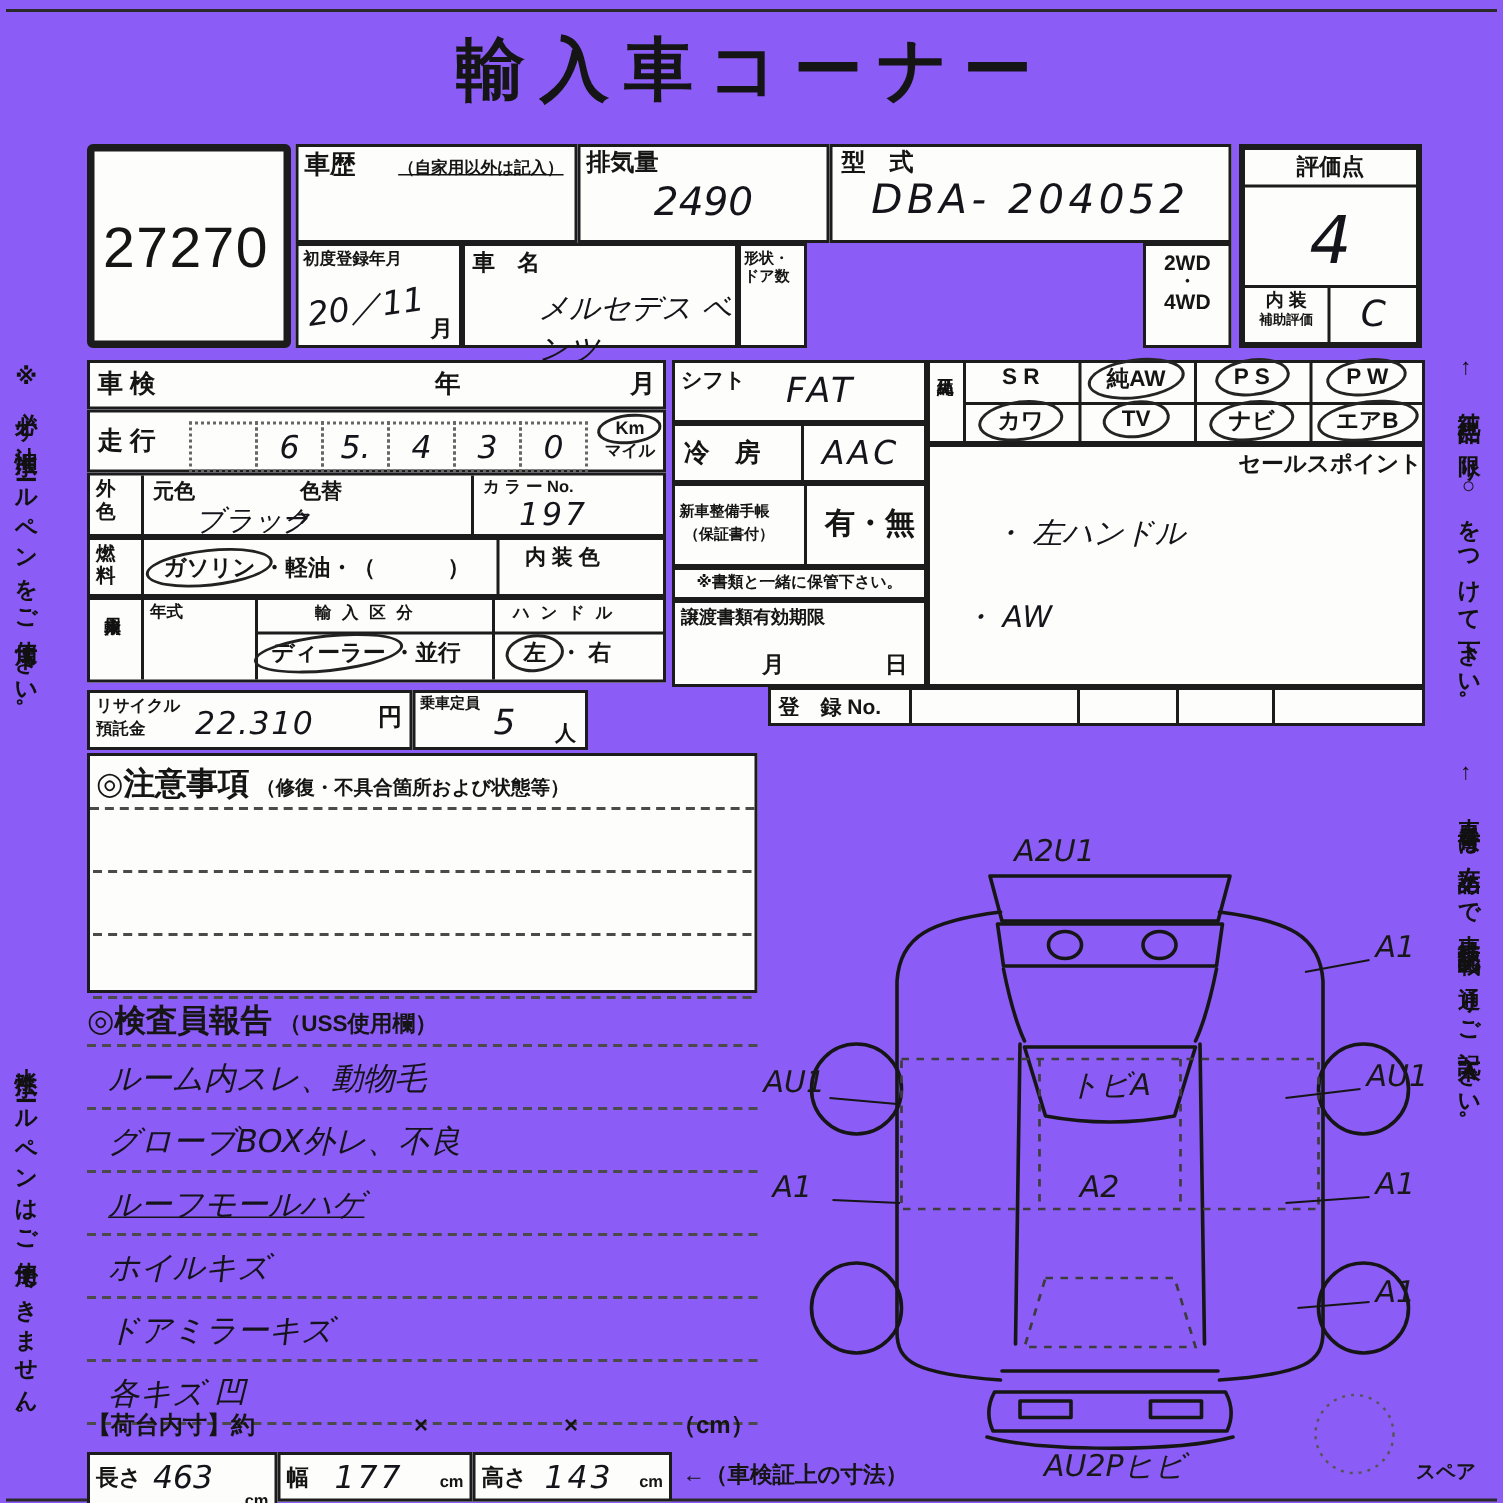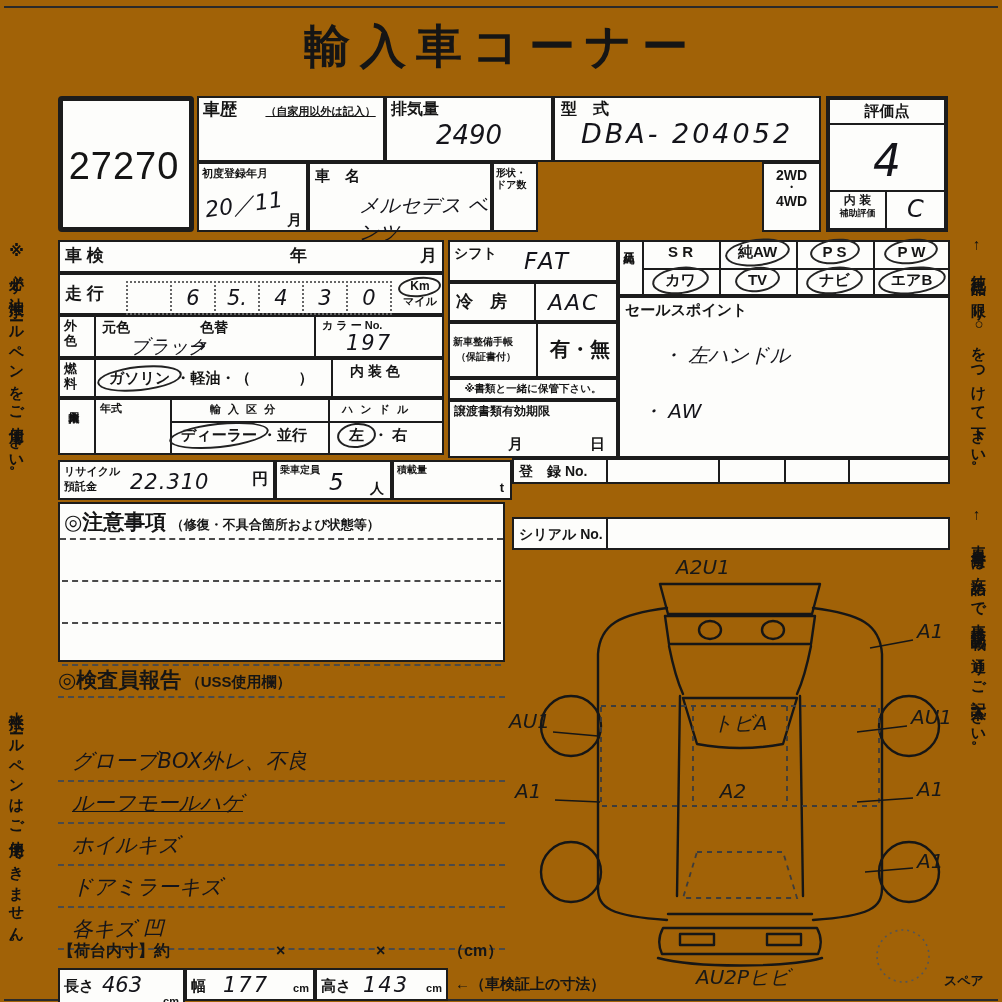--- a/index.html
+++ b/index.html
@@ -1,16 +1,16 @@
 <!DOCTYPE html>
 <html><head>
 <meta charset="utf-8">
 <style>
   html,body{margin:0;padding:0;background:#e8e8e8;}
-  .sheet{position:relative;width:1002px;height:1002px;background:#a16207;overflow:hidden;
+  .sheet{position:relative;width:1002px;height:1002px;background:#8b5cf6;overflow:hidden;
          font-family:"Liberation Sans","DejaVu Sans",sans-serif;color:#151515;}
   .abs{position:absolute;box-sizing:border-box;}
   .cell{position:absolute;box-sizing:border-box;border:2px solid #1c1c1c;background:#fdfdfb;}
   .thick{border-width:4px;}
   .lbl{font-weight:700;font-size:14px;line-height:1.15;}
   .sm{font-size:11px;}
   .xs{font-size:10px;}
   .hw{font-family:"DejaVu Sans",sans-serif;font-style:italic;color:#14141a;}
   .vtext{writing-mode:vertical-rl;text-orientation:mixed;font-weight:700;font-size:15px;
          letter-spacing:3px;color:#111;line-height:1.1;}
@@ -157,24 +157,20 @@
     <div class="lbl sm" style="position:absolute;left:4px;top:3px;">リサイクル</div>
     <div class="lbl sm" style="position:absolute;left:4px;top:18px;">預託金</div>
     <span class="hw" style="position:absolute;left:70px;top:8px;font-size:21px;letter-spacing:1px;">22.310</span>
     <span class="lbl" style="position:absolute;right:5px;top:8px;font-size:16px;">円</span>
   </div>
   <div class="cell" style="left:275px;top:460px;width:117px;height:40px;">
     <span class="lbl xs" style="position:absolute;left:3px;top:2px;">乗車定員</span>
     <span class="hw" style="position:absolute;left:52px;top:7px;font-size:23px;">5</span>
     <span class="lbl" style="position:absolute;right:6px;bottom:2px;font-size:14px;">人</span>
   </div>
-  <div class="cell" style="left:392px;top:460px;width:120px;height:40px;">
-    <span class="lbl xs" style="position:absolute;left:3px;top:2px;">積載量</span>
-    <span class="lbl" style="position:absolute;right:6px;bottom:2px;font-size:13px;">t</span>
-  </div>
 
   <div class="cell" style="left:448px;top:240px;width:170px;height:42px;">
     <span class="lbl" style="position:absolute;left:4px;top:3px;">シフト</span>
     <span class="hw" style="position:absolute;left:74px;top:6px;font-size:23px;letter-spacing:2px;">FAT</span>
   </div>
   <div class="cell" style="left:448px;top:282px;width:170px;height:40px;">
     <span class="lbl" style="position:absolute;left:6px;top:8px;font-size:17px;">冷　房</span>
     <div style="position:absolute;left:84px;top:0;bottom:0;border-left:2px solid #1c1c1c;"></div>
     <span class="hw" style="position:absolute;left:98px;top:6px;font-size:22px;letter-spacing:2px;">AAC</span>
   </div>
@@ -204,52 +200,49 @@
     <div style="position:absolute;left:99px;top:1px;width:77px;text-align:center;"><span class="gi" data-circled="true">純AW</span></div>
     <div style="position:absolute;left:176px;top:1px;width:77px;text-align:center;"><span class="gi" data-circled="true">P S</span></div>
     <div style="position:absolute;left:253px;top:1px;width:77px;text-align:center;"><span class="gi" data-circled="true">P W</span></div>
     <div style="position:absolute;left:22px;top:29px;width:77px;text-align:center;"><span class="gi" data-circled="true">カワ</span></div>
     <div style="position:absolute;left:99px;top:29px;width:77px;text-align:center;"><span class="gi" data-circled="true">TV</span></div>
     <div style="position:absolute;left:176px;top:29px;width:77px;text-align:center;"><span class="gi" data-circled="true">ナビ</span></div>
     <div style="position:absolute;left:253px;top:29px;width:77px;text-align:center;"><span class="gi" data-circled="true">エアB</span></div>
   </div>
 
   <div class="cell" style="left:618px;top:296px;width:332px;height:162px;">
-    <div class="lbl" style="padding:3px 0 0 5px;font-size:15px;">セールスポイント</div>
+    <div class="lbl" style="padding:3px 0 0 5px;font-size:15px;text-align:right;">セールスポイント</div>
     <div class="hw" style="position:absolute;left:42px;top:44px;font-size:20px;">・ 左ハンドル</div>
     <div class="hw" style="position:absolute;left:22px;top:100px;font-size:20px;">・ AW</div>
   </div>
 
   <div class="cell" style="left:512px;top:458px;width:438px;height:26px;">
     <span class="lbl" style="position:absolute;left:5px;top:3px;font-size:14px;">登　録 No.</span>
     <div style="position:absolute;left:92px;top:0;bottom:0;border-left:2px solid #1c1c1c;"></div>
     <div style="position:absolute;left:204px;top:0;bottom:0;border-left:2px solid #1c1c1c;"></div>
     <div style="position:absolute;left:270px;top:0;bottom:0;border-left:2px solid #1c1c1c;"></div>
     <div style="position:absolute;left:334px;top:0;bottom:0;border-left:2px solid #1c1c1c;"></div>
   </div>
-  <div class="cell" style="left:512px;top:517px;width:438px;height:33px;">
-    <span class="lbl" style="position:absolute;left:5px;top:7px;font-size:14px;">シリアル No.</span>
-    <div style="position:absolute;left:92px;top:0;bottom:0;border-left:2px solid #1c1c1c;"></div>
-  </div>
 
   <div class="cell" style="left:58px;top:502px;width:447px;height:160px;">
     <div style="padding:4px 0 2px 4px;border-bottom:2px dashed #4a4a4a;">
       <span style="font-weight:700;font-size:21px;">◎注意事項</span>
       <span class="lbl" style="font-size:13px;">（修復・不具合箇所および状態等）</span>
     </div>
     <div class="dash" style="height:40px;margin:0 2px;"></div>
     <div class="dash" style="height:40px;margin:0 2px;"></div>
     <div class="dash" style="height:40px;margin:0 2px;"></div>
   </div>
 
   <div class="abs" style="left:58px;top:666px;width:447px;height:276px;">
     <div style="border-bottom:2px dashed #4a4a4a;padding-bottom:2px;">
       <span style="font-weight:700;font-size:21px;">◎検査員報告</span>
       <span class="lbl" style="font-size:15px;">（USS使用欄）</span>
     </div>
+    <div class="rline" style="top:30px;"><span class="hw">ルーム内スレ、動物毛</span></div>
     <div class="rline" style="top:72px;"><span class="hw">グローブBOX外レ、不良</span></div>
     <div class="rline" style="top:114px;text-decoration:underline;"><span class="hw">ルーフモールハゲ</span></div>
     <div class="rline" style="top:156px;"><span class="hw">ホイルキズ</span></div>
     <div class="rline" style="top:198px;"><span class="hw">ドアミラーキズ</span></div>
     <div class="rline" style="top:240px;"><span class="hw">各キズ 凹</span></div>
   </div>
 
   <svg class="abs" style="left:505px;top:556px;" width="445" height="440" viewBox="0 0 445 440">
 
     <path class="dg" d="M155,28 L315,28 L307,58 L163,58 Z"></path>

